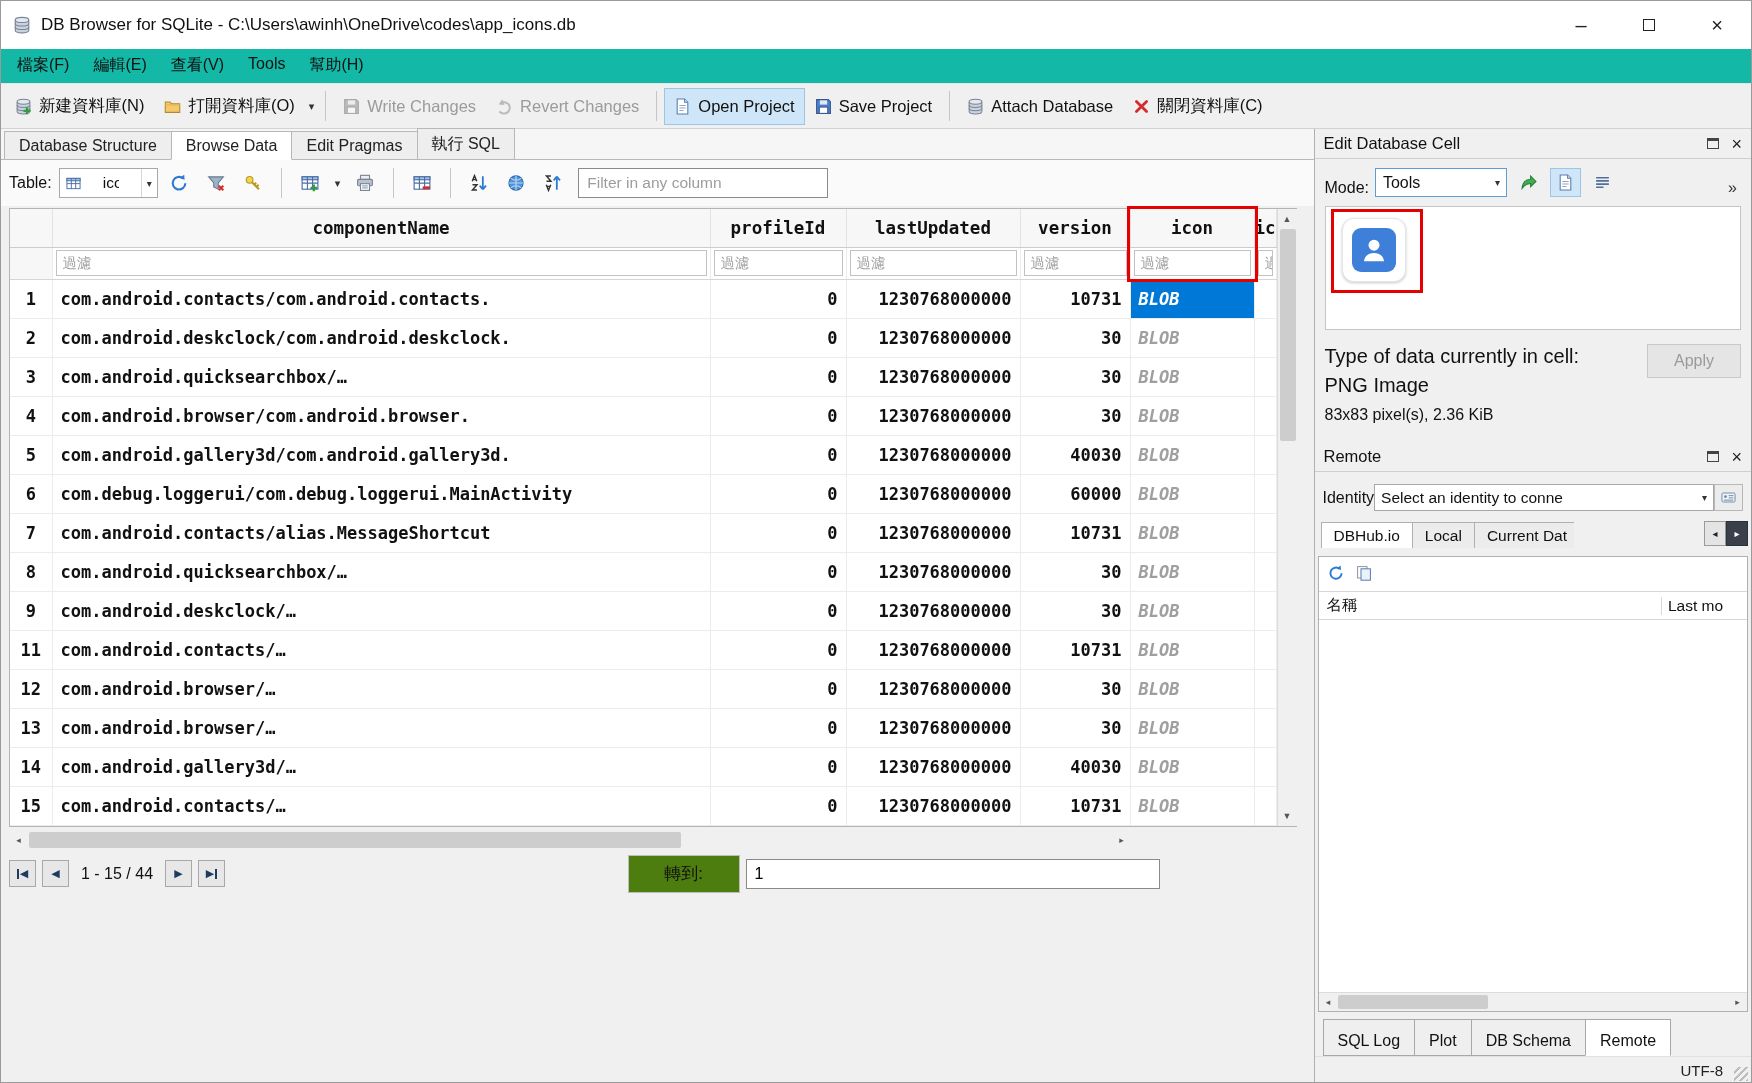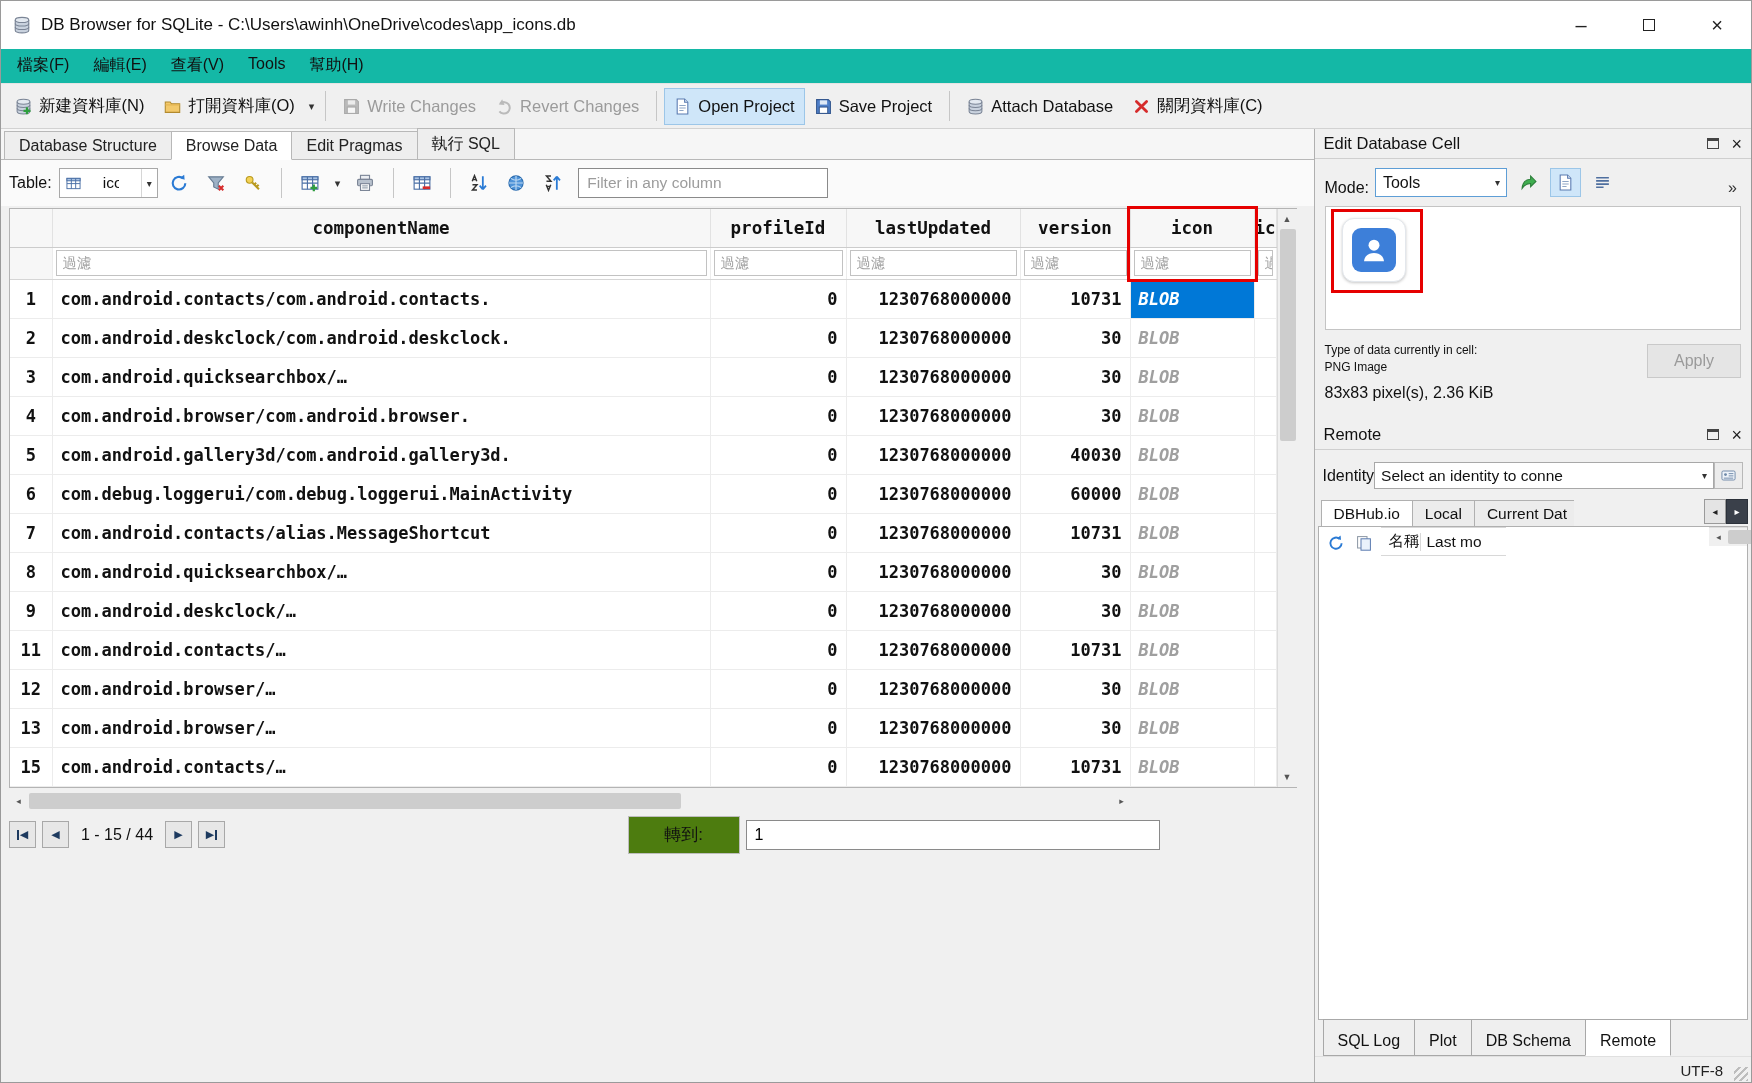--- a/index.html
+++ b/index.html
@@ -96,38 +96,38 @@
   .small-btn.active{background:#cfe6f9;border:1px solid #9cc6e8}
   .overflow-btn{margin-left:auto;font-size:16px;color:#333;padding:0 4px}
 
   .preview{margin:2px 10px 0;height:124px;background:#fff;border:1px solid #c4c4c4;position:relative;flex:none}
   .thumb{position:absolute;left:16px;top:11px;width:64px;height:64px;background:#fff;border:1px solid #e3e7ec;border-radius:12px;box-shadow:0 1px 3px rgba(0,0,0,.22);display:flex;align-items:center;justify-content:center}
   .thumb-inner{width:44px;height:44px;background:#3d7fd9;border-radius:9px;display:flex;align-items:center;justify-content:center;overflow:hidden}
   .thumb-inner svg{width:32px;height:32px}
   .redbox-img{position:absolute;left:5px;top:2px;width:92px;height:84px;border:3px solid #e60000;pointer-events:none}
 
   .type-row{display:flex;align-items:flex-start;padding:12px 10px 2px;gap:8px;flex:none}
-  .type-left{flex:1;line-height:1.45;font-size:12px}
+  .type-left{flex:1;line-height:1.45;font-size:20px}
   .apply-btn{width:94px;height:34px;background:#e5e5e5;border:1px solid #c9c9c9;color:#9a9a9a;font-size:16px;display:flex;align-items:center;justify-content:center;margin-top:2px}
   .size-line{padding:4px 10px 10px;font-size:16px;flex:none}
 
   
   .remote{flex:1;display:flex;flex-direction:column;margin-top:8px;min-height:0}
   .identity-row{display:flex;align-items:center;gap:0;padding:12px 8px 8px;flex:none}
   .id-combo{flex:1;height:27px;background:#fff;border:1px solid #a8a8a8;display:flex;align-items:center;padding:0 3px 0 6px;font-size:15.5px;white-space:nowrap;overflow:hidden}
   .id-combo .caret{margin-left:auto;font-size:10px;color:#333;padding:0 3px}
   .id-btn{width:29px;height:27px;background:#ececec;border:1px solid #b8b8b8;display:flex;align-items:center;justify-content:center}
   .remote-tabs{display:flex;align-items:flex-end;padding:2px 3px 0 6px;flex:none}
   .rtab{padding:4px 12px 3px;border:1px solid #b0b0b0;border-bottom:none;background:#ececec;font-size:15.5px;margin-right:-1px;white-space:nowrap}
   .rtab.active{background:#fff;position:relative;z-index:2}
   .rtab.cut{max-width:100px;overflow:hidden;border-right:none}
   .tab-scroll{margin-left:auto;display:flex;margin-bottom:2px}
   .ts-btn{width:22px;height:25px;display:flex;align-items:center;justify-content:center;background:#e4e4e4;border:1px solid #9a9a9a;font-size:10px;color:#222}
   .ts-btn.dark{background:#3a404a;border-color:#2b313a;color:#fff}
-  .remote-body{flex:1;margin:0 3px;background:#fff;border:1px solid #b0b0b0;display:flex;flex-direction:row;min-height:0}
+  .remote-body{flex:1;margin:8px 3px;background:#fff;border:1px solid #b0b0b0;display:flex;flex-direction:column;min-height:0}
   .rb-toolbar{display:flex;gap:12px;padding:8px 9px 10px;flex:none}
   .rb-toolbar svg{width:16px;height:16px}
   .rlist-header{display:flex;height:29px;border-top:1px solid #d8d8d8;border-bottom:1px solid #d8d8d8;align-items:center;font-size:15.5px;flex:none}
   .rlh-name{flex:1;padding-left:8px}
   .rlh-last{width:86px;border-left:1px solid #d8d8d8;padding-left:6px;white-space:nowrap;overflow:hidden}
   .rlist-empty{flex:1;background:#fff}
   .rb-hscroll{height:19px;background:#f0f0f0;border-top:1px solid #dcdcdc;display:flex;align-items:center;position:relative;flex:none}
   .rb-hscroll .hs-thumb2{position:absolute;left:19px;top:2px;bottom:2px;width:150px;background:#cdcdcd;border-radius:2px}
 
   
@@ -525,20 +525,29 @@
         <tr>
           <td class="rn">13</td>
           <td>com.android.browser/…</td>
           <td class="numr">0</td>
           <td class="numr">1230768000000</td>
           <td class="numr">30</td>
           <td class="blob">BLOB</td>
           <td></td>
         </tr>
         <tr>
+          <td class="rn">14</td>
+          <td>com.android.gallery3d/…</td>
+          <td class="numr">0</td>
+          <td class="numr">1230768000000</td>
+          <td class="numr">40030</td>
+          <td class="blob">BLOB</td>
+          <td></td>
+        </tr>
+        <tr>
           <td class="rn">15</td>
           <td>com.android.contacts/…</td>
           <td class="numr">0</td>
           <td class="numr">1230768000000</td>
           <td class="numr">10731</td>
           <td class="blob">BLOB</td>
           <td></td>
         </tr>
       </tbody>
         </table>

